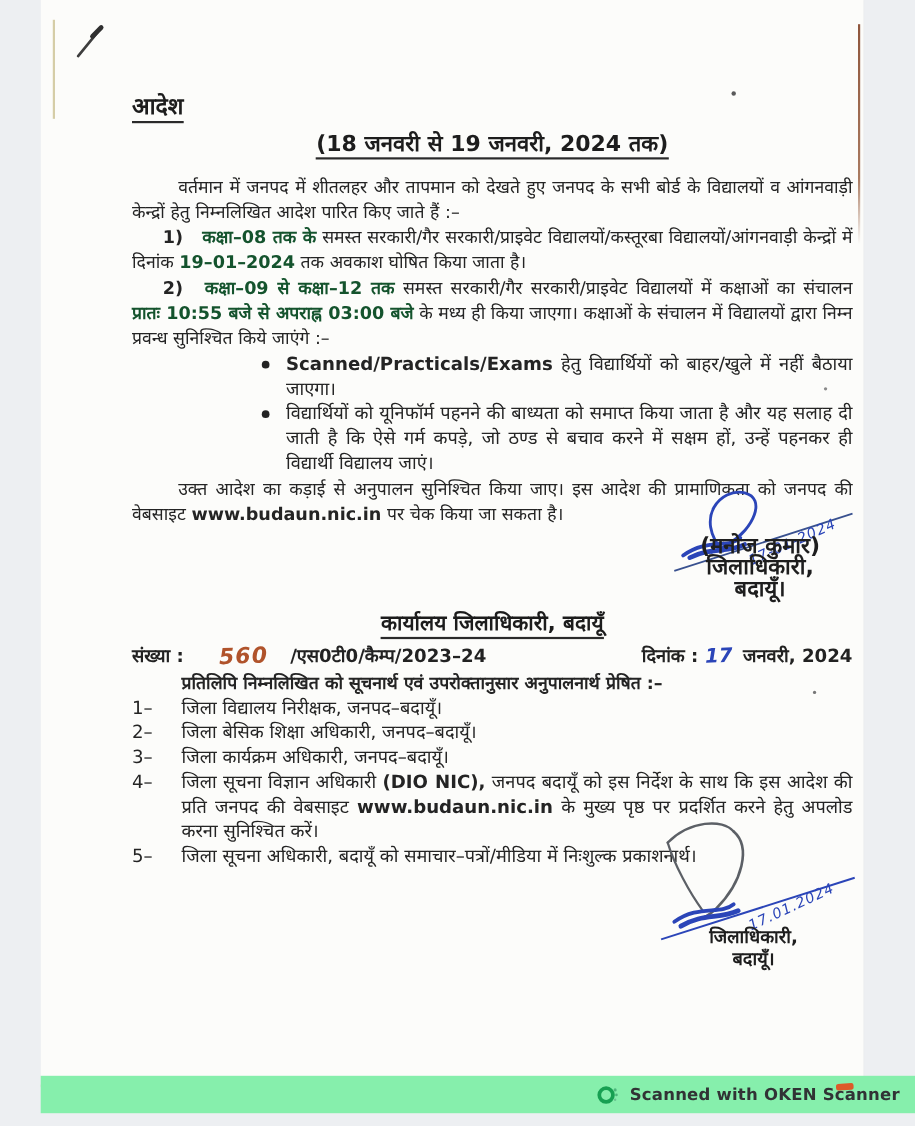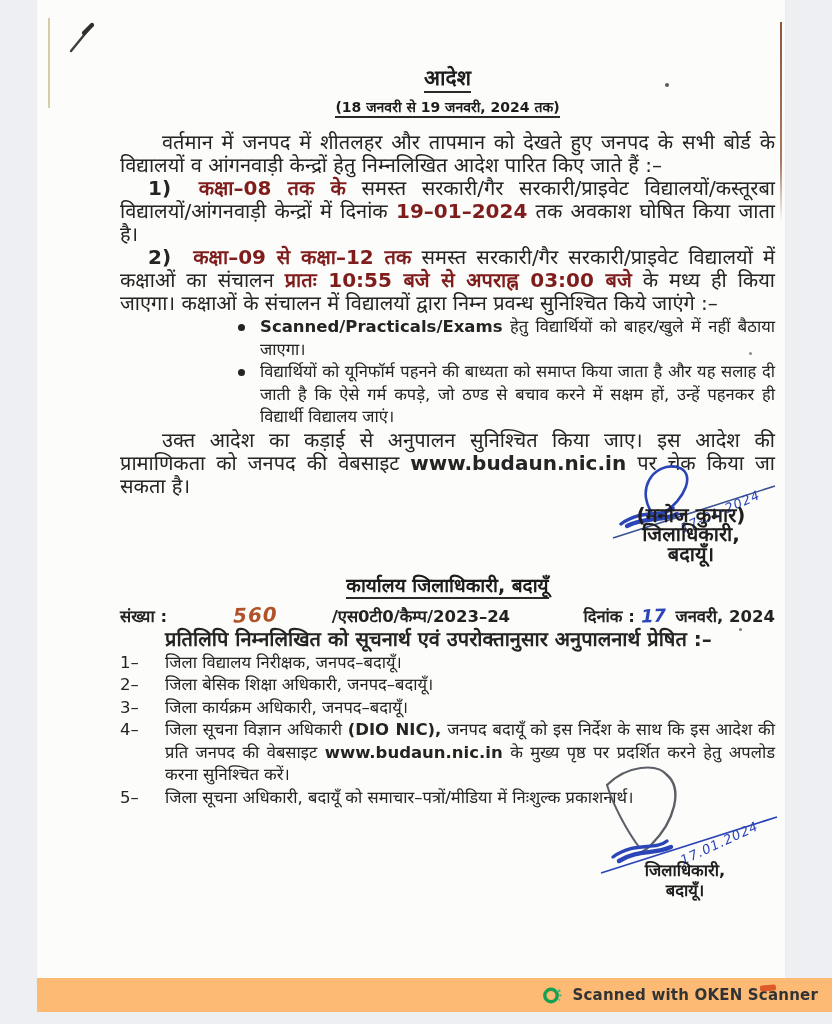--- a/index.html
+++ b/index.html
@@ -28,54 +28,54 @@
     position:absolute; left:11px; top:18px; width:2px; height:90px;
     background:#b5a562; opacity:.55;
   }
   .pen-mark { position:absolute; left:30px; top:20px; }
   .dot { position:absolute; border-radius:50%; background:#5a5a5a; }
   .dot1 { left:628px; top:83px; width:4px; height:4px; }
   .dot2 { left:712px; top:352px; width:3px; height:3px; background:#8a8a8a; }
   .dot3 { left:702px; top:628px; width:3px; height:3px; background:#777; }
 
   
-  .title { text-align:center; margin-top:63px; font-size:21px; font-weight:bold; color:#1d1d1d; }
+  .title { margin-top:82px; font-size:21px; font-weight:bold; color:#1d1d1d; }
   .title .u, .subtitle .u, .office-heading .u {
     border-bottom:2px solid #2a2a2a; padding-bottom:1px;
   }
-  .subtitle { text-align:center; margin-top:6px; font-size:14px; font-weight:bold; color:#1d1d1d; }
+  .subtitle { text-align:center; margin-top:6px; font-size:20px; font-weight:bold; color:#1d1d1d; }
   .para {
-    font-size:20px; line-height:23px; text-align:justify; color:#242424;
+    font-size:16px; line-height:23px; text-align:justify; color:#242424;
   }
   .intro { margin-top:15px; text-indent:42px; }
   .pt { text-indent:28px; }
   .pt .num { font-weight:bold; margin-right:12px; }
-  b { font-weight:bold; color:#7f1d1d;margin-top:28px; }
+  b { font-weight:bold; color:#14532d;margin-top:28px; }
   .latin { font-weight:bold; }
 
   ul.bullets { list-style:none; margin:1px 0 0 0; padding-left:140px; }
   ul.bullets li {
     position:relative; font-size:16.5px; line-height:22.5px; text-align:justify; color:#242424;
   }
   ul.bullets li .bdot {
     position:absolute; left:-22px; top:8px; width:7px; height:7px; border-radius:50%;
     background:#232323;
   }
   .closing { text-indent:42px; }
 
   
   .sig1-area { position:relative; height:74px; }
   .sig1-svg { position:absolute; right:-8px; top:-42px; }
   .sig1-names { position:absolute; right:8px; top:8px; width:152px; text-align:center;
     font-size:20px; font-weight:bold; line-height:19.5px; color:#1e1e1e; }
 
   .office-heading { text-align:center; font-size:19px; font-weight:bold; color:#1c1c1c; }
   .number-line {
-    display:flex; align-items:flex-end; margin-top:5px;
-    font-size:16.5px; font-weight:bold; color:#222;gap:34px;
+    display:flex; align-items:center; margin-top:5px;
+    font-size:16.5px; font-weight:bold; color:#222;
   }
   .hand-red {
     font-style:italic; color:#b0532b; font-weight:bold; font-size:20px;
     margin:0 20px 0 32px; transform:rotate(-2deg); display:inline-block; letter-spacing:1px;
   }
   .hand-blue {
     font-style:italic; color:#2b45b8; font-weight:bold; font-size:18px;
     display:inline-block; transform:rotate(-2deg); margin-right:4px;
   }
   .date-cluster { margin-left:auto; }
@@ -87,21 +87,21 @@
   .r-body { flex:1; text-align:justify; }
 
   .sig2-area { position:relative; height:100px; }
   .sig2-svg { position:absolute; right:-12px; top:-48px; }
   .sig2-names { position:absolute; right:20px; top:52px; width:140px; text-align:center;
     font-size:16.5px; font-weight:bold; line-height:20px; color:#1e1e1e; }
 
   
   .footer-bar {
     position:absolute; left:37px; top:978px; width:795px; height:34px;
-    background:#fdba74; display:flex; align-items:center; justify-content:flex-end;
+    background:#86efac; display:flex; align-items:center; justify-content:flex-end;
     padding-right:14px; gap:9px;
   }
   .footer-text { font-size:15px; font-weight:600; color:#313335; letter-spacing:.2px; }
   .orange-mark {
     position:absolute; left:760px; top:985px; width:16px; height:6px;
     background:#dd5a2a; border-radius:2px; transform:rotate(-4deg);
   }
   .sig-date {
     font:italic 13px "DejaVu Sans",sans-serif; fill:#2b45b8; letter-spacing:1px;
   }

